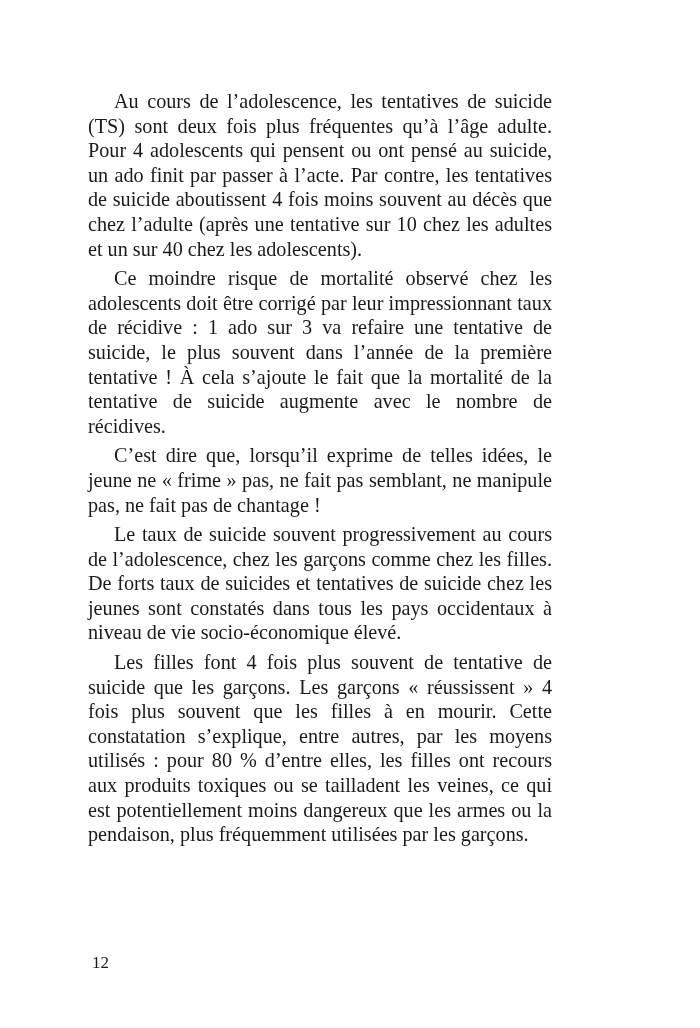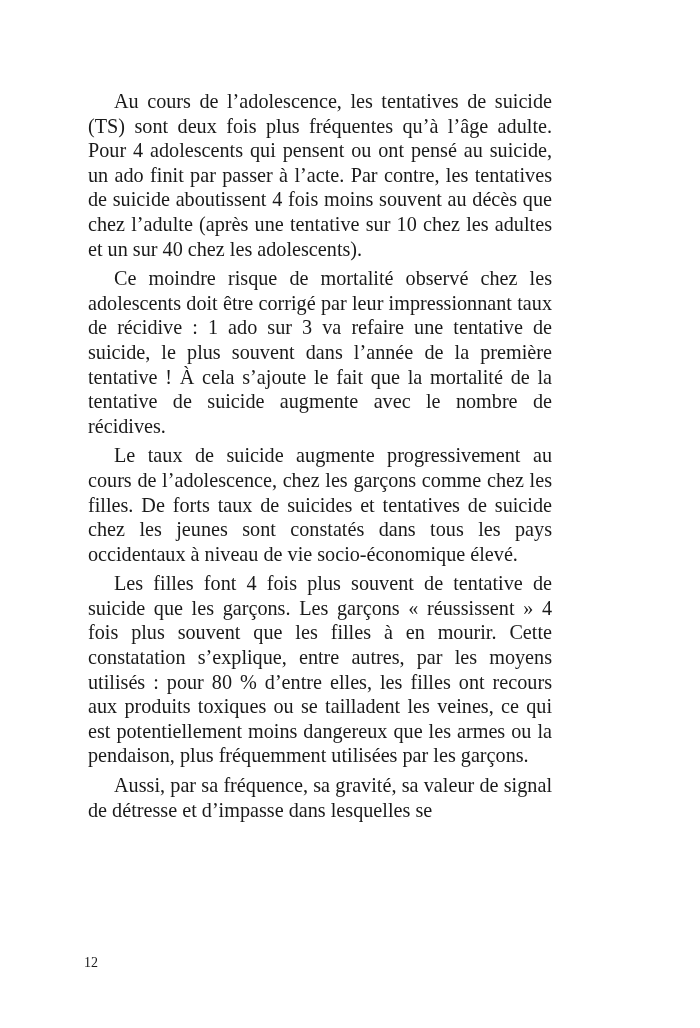--- a/index.html
+++ b/index.html
@@ -25,30 +25,30 @@
     .para {
       margin: 0 0 5px 0;
       font-size: 20.2px;
       line-height: 24.6px;
       text-align: justify;
       text-indent: 26px;
       hyphens: none;
     }
     .folio {
       position: absolute;
-      left: 84px;
+      left: 92px;
       top: 952px;
-      font-size: 14px;
+      font-size: 17px;
       line-height: 22px;
     }
   </style>
 </head>
 <body>
 
 <div class="page">
   <p class="para">Au cours de l’adolescence, les tentatives de suicide (TS) sont deux fois plus fréquentes qu’à l’âge adulte. Pour 4 adolescents qui pensent ou ont pensé au suicide, un ado finit par passer à l’acte. Par contre, les tentatives de suicide aboutissent 4 fois moins souvent au décès que chez l’adulte (après une tentative sur 10 chez les adultes et un sur 40 chez les adolescents).</p>
   <p class="para">Ce moindre risque de mortalité observé chez les adolescents doit être corrigé par leur impressionnant taux de récidive : 1 ado sur 3 va refaire une tentative de suicide, le plus souvent dans l’année de la première tentative ! À cela s’ajoute le fait que la mortalité de la tentative de suicide augmente avec le nombre de récidives.</p>
-  <p class="para">Le taux de suicide augmente progressivement au cours de l’adolescence, chez les garçons comme chez les filles. De forts taux de suicides et tentatives de suicide chez les jeunes sont constatés dans tous les pays occidentaux à niveau de vie socio-économique élevé.</p>
+  <p class="para">C’est dire que, lorsqu’il exprime de telles idées, le jeune ne « frime » pas, ne fait pas semblant, ne manipule pas, ne fait pas de chantage !</p>
+  <p class="para">Le taux de suicide souvent progressivement au cours de l’adolescence, chez les garçons comme chez les filles. De forts taux de suicides et tentatives de suicide chez les jeunes sont constatés dans tous les pays occidentaux à niveau de vie socio-économique élevé.</p>
   <p class="para">Les filles font 4 fois plus souvent de tentative de suicide que les garçons. Les garçons « réussissent » 4 fois plus souvent que les filles à en mourir. Cette constatation s’explique, entre autres, par les moyens utilisés : pour 80 % d’entre elles, les filles ont recours aux produits toxiques ou se tailladent les veines, ce qui est potentiellement moins dangereux que les armes ou la pendaison, plus fréquemment utilisées par les garçons.</p>
-  <p class="para">Aussi, par sa fréquence, sa gravité, sa valeur de signal de détresse et d’impasse dans lesquelles se</p>
 </div>
 
 <div class="folio">12</div>
 
 </body></html>

